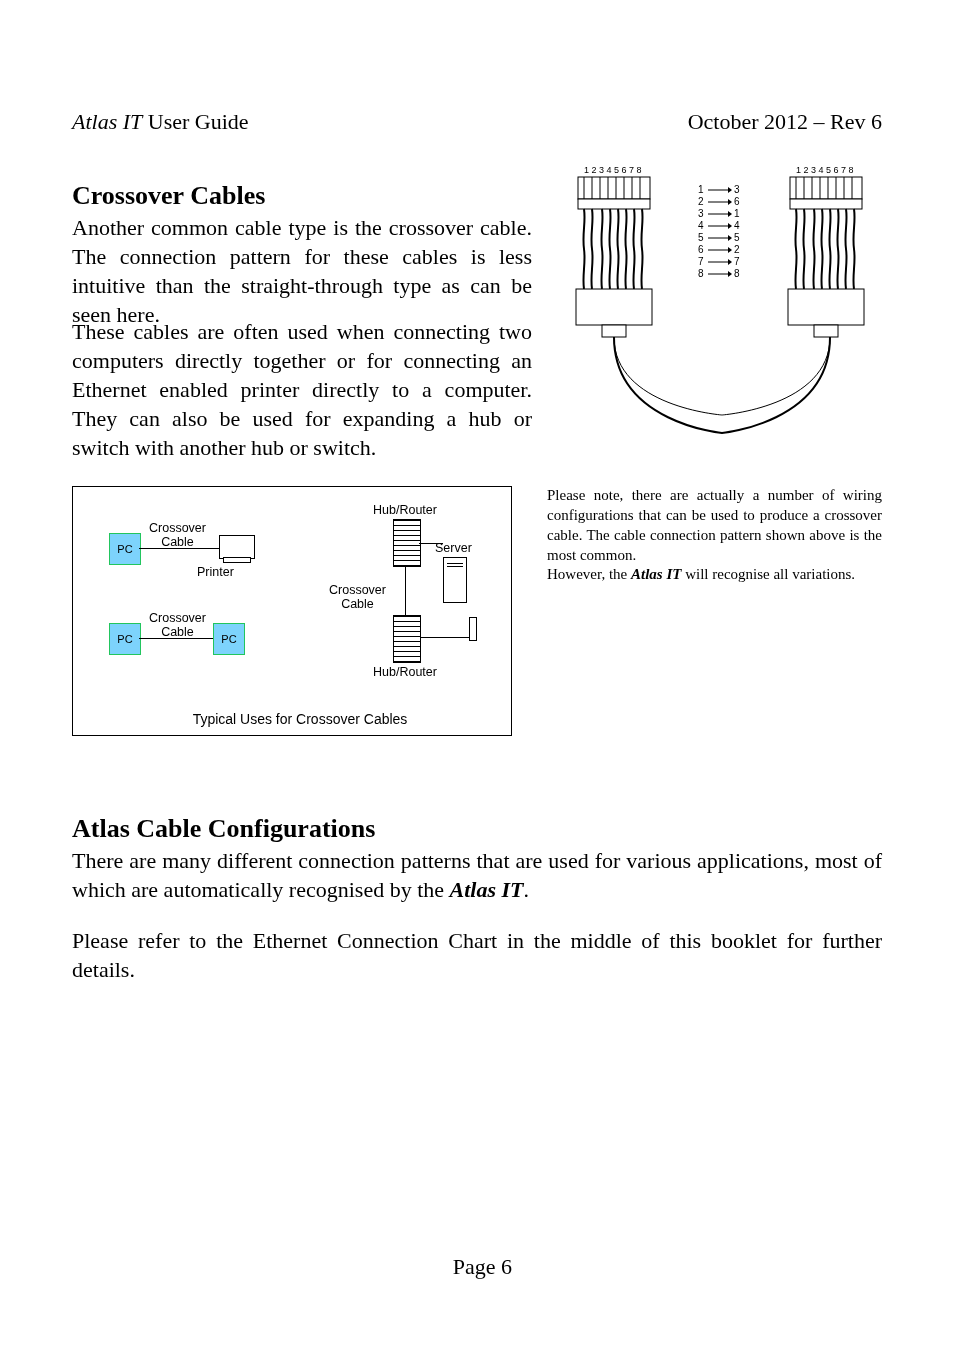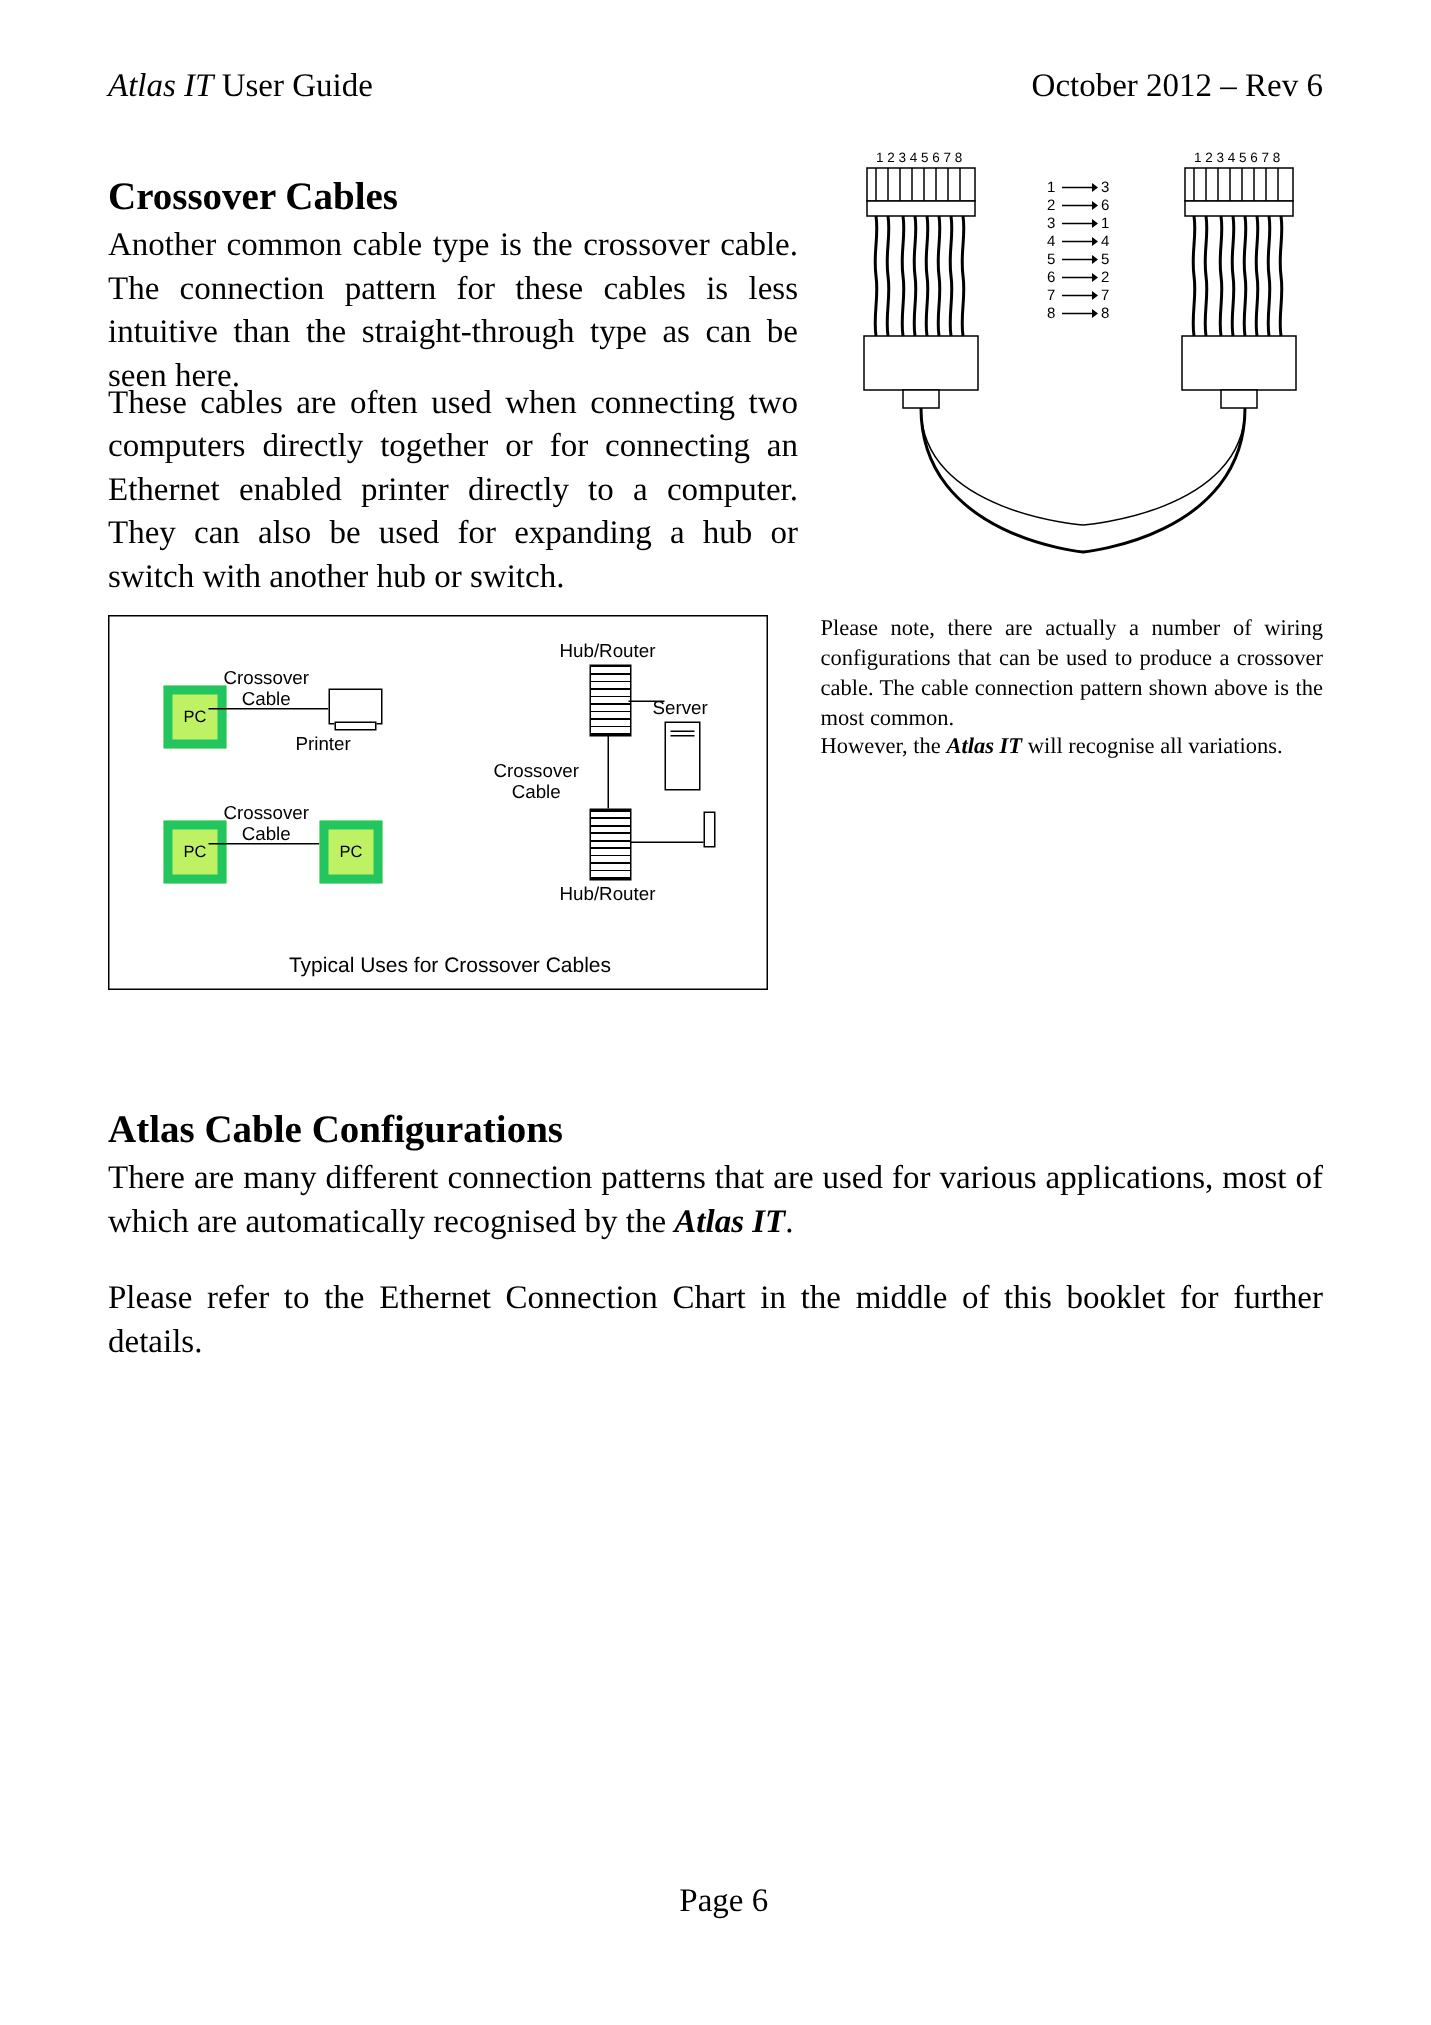--- a/index.html
+++ b/index.html
@@ -6,21 +6,21 @@
     margin: 0;
     padding: 0;
     font-family: "Times New Roman", Times, serif;
     background: #fff;
     color: #000;
   }
   .page {
     width: 954px;
     height: 1350px;
     box-sizing: border-box;
-    padding: 44px 72px 70px 72px;
+    padding: 109px 72px 70px 72px;
     position: relative;
   }
   .hdr {
     display: flex;
     justify-content: space-between;
     font-size: 22px;
     margin-bottom: 28px;
   }
   .hdr .left i { font-style: italic; }
   h2 {
@@ -51,25 +51,25 @@
   .diagram-box .cap {
     position: absolute;
     bottom: 8px;
     left: 16px; right: 0;
     text-align: center;
     font-size: 14px;
   }
   .dlabel { position: absolute; font-size: 12.5px; text-align: center; }
   .pcbox {
     position: absolute;
-    border: 6px solid #22c55e;
+    border: 1px solid #22c55e;
     width: 30px; height: 30px;
     font-size: 11px;
     display: flex; align-items: center; justify-content: center;
-    background: #bef264;
+    background: #7dd3fc;
   }
   .devbox {
     position: absolute;
     border: 1px solid #000;
     background: #fff;
   }
   .hubbox {
     position: absolute;
     border: 1px solid #000;
     width: 26px; height: 46px;
@@ -215,21 +215,21 @@
               <text x="172" y="114">8</text>
             </g>
         </g>
 
         <path d="M52 174 C52 260 160 270 160 270 C160 270 268 260 268 174" fill="none" stroke="#000" stroke-width="2"></path>
         <path d="M52 174 C52 244 160 252 160 252 C160 252 268 244 268 174" fill="none" stroke="#000" stroke-width="1"></path>
       </svg>
     </div>
   </div>
 
-  <div class="para col-narrow" style="margin-top:-130px; margin-bottom:12px;">These cables are often used when connecting two computers directly together or for connecting an Ethernet enabled printer directly to a computer. They can also be used for expanding a hub or switch with another hub or switch.</div>
+  <div class="para col-narrow" style="margin-top:-130px; margin-bottom:24px;">These cables are often used when connecting two computers directly together or for connecting an Ethernet enabled printer directly to a computer. They can also be used for expanding a hub or switch with another hub or switch.</div>
 
   <div class="row" style="margin-top:6px;">
     <div class="diagram-box">
 
       <div class="pcbox" style="left:36px; top:46px;">
           <span>PC</span>
         </div>
       <div class="dlabel" style="left:76px; top:34px; white-space:pre;">Crossover
 Cable</div>
       <div class="hline" style="left:66px; top:61px; width:80px;"></div>

